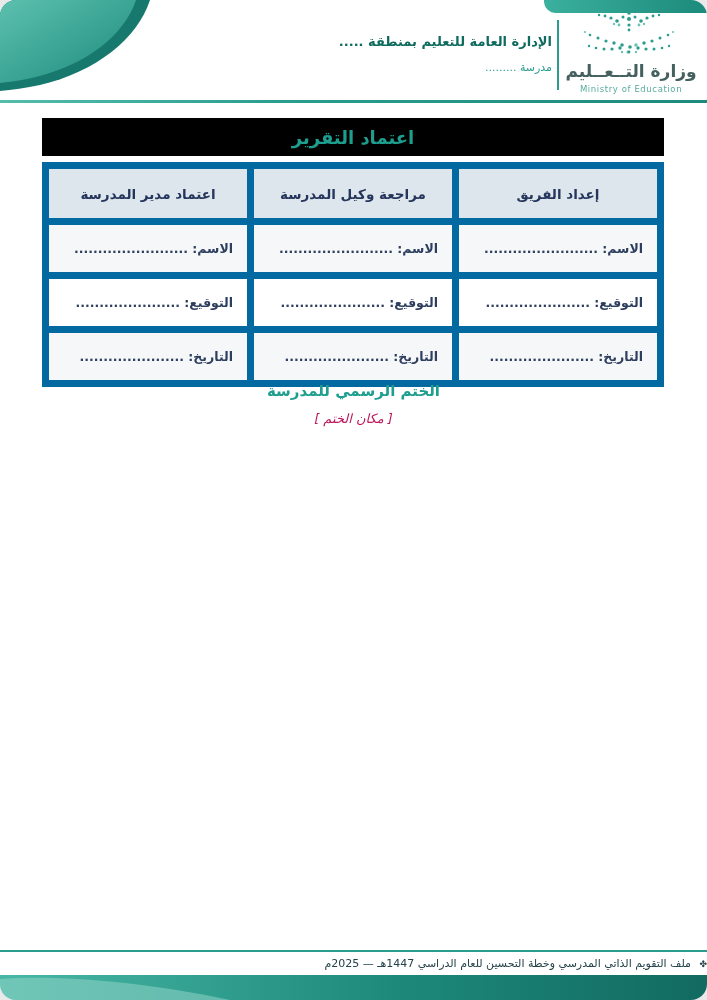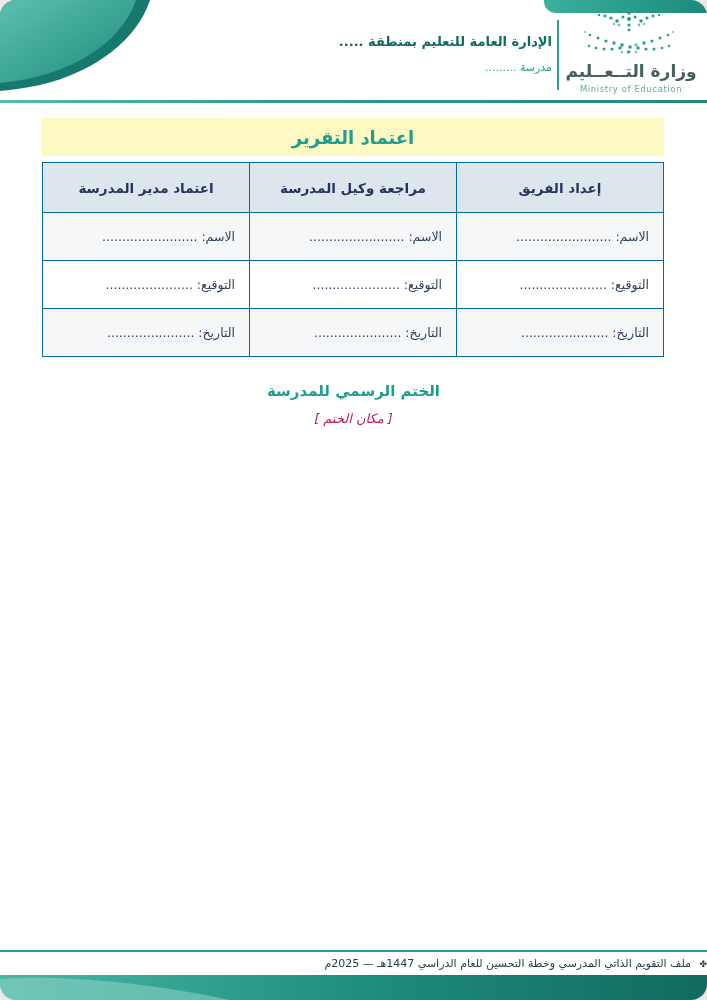--- a/index.html
+++ b/index.html
@@ -32,38 +32,39 @@
   }
 
   
   .logo-block { position:absolute; top:8px; right:8px; width:136px; text-align:center; }
   .ministry-ar { font-size:17px; font-weight:bold; color:#44605f; margin-top:1px; white-space:nowrap; }
   .ministry-en { font-size:8.5px; color:#58ab9d; letter-spacing:0.6px; margin-top:3px; }
 
   
   .doc-title {
     position:absolute; top:118px; left:42px; width:622px; height:38px;
-    background:#fef9c3; color:#1d9e8f; font-weight:bold; font-size:18px;
+    background:#000000; color:#1d9e8f; font-weight:bold; font-size:18px;
     display:flex; align-items:center; justify-content:center; direction:rtl;
   }
 
   
   .approval-table {
     position:absolute; top:162px; left:42px; width:622px;
     border-collapse:collapse; direction:rtl; table-layout:fixed;
   }
   .approval-table th, .approval-table td {
-    border:1px solid #0369a1; height:47px;
+    border:7px solid #0369a1; height:47px;
   }
   .approval-table th {
     background:#dde6ec; color:#25355c; font-size:13.5px; font-weight:bold; text-align:center;
   }
   .approval-table td {
     font-size:12.5px; color:#2d3e5f; text-align:right; padding:0 14px 0 4px;
     background:#ffffff;
+    font-weight:bold;
   }
   .approval-table tbody tr:nth-child(odd) td { background:#f5f7f8; }
 
   
   .stamp-title {
     position:absolute; top:382px; left:0; width:100%; text-align:center;
     color:#1d9e8f; font-weight:bold; font-size:15px; direction:rtl;
   }
   .stamp-placeholder {
     position:absolute; top:411px; left:0; width:100%; text-align:center;

